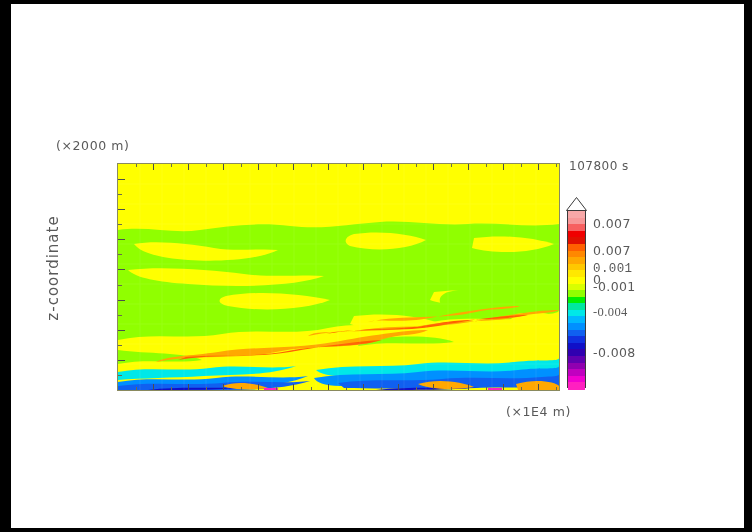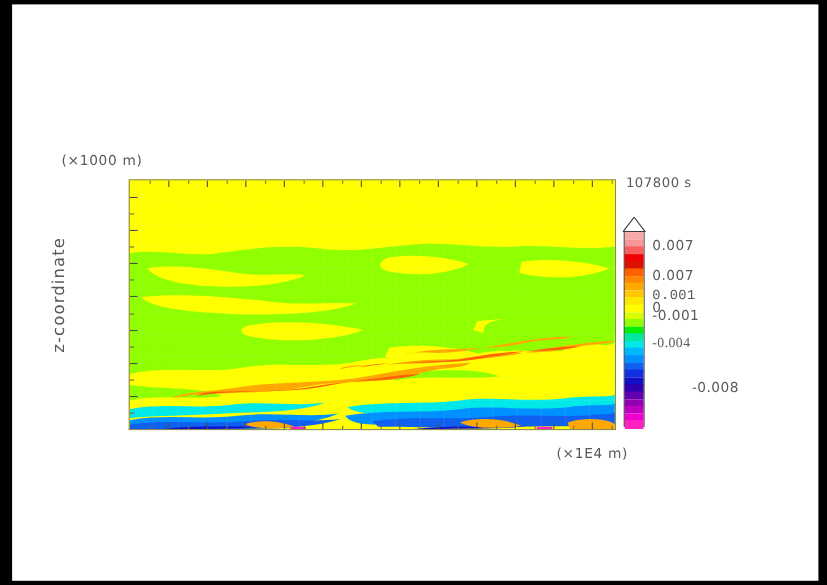--- a/index.html
+++ b/index.html
@@ -44,21 +44,21 @@
   .clabel{position:absolute;left:26px;transform:translateY(-50%);
           font-size:12.5px;color:#595959;white-space:nowrap;letter-spacing:.4px;}
 </style>
 </head>
 <body>
 
 <div id="root">
   <div id="canvas">
 
 
-    <div class="txt" id="zunit">(×1000 m)</div>
+    <div class="txt" id="zunit">(×2000 m)</div>
 
     <div class="txt" id="tstamp">107800 s</div>
 
     <div id="plot">
       <svg id="plotsvg" viewBox="0 0 441 226" preserveAspectRatio="none">
         <rect x="0" y="0" width="441" height="226" fill="#ffff00"></rect>
 
         <path fill="#90ff00" d="M0,66 C30,62 55,70 82,66 C110,62 140,58 172,62
            C205,66 232,60 262,58 C292,56 320,62 350,60 C380,58 410,64 441,60
            L441,226 L0,226 Z"></path>
@@ -261,17 +261,17 @@
           <div class="cband" style="background: rgb(192, 0, 192); top: 158.222px; height: 7.19259px;"></div>
           <div class="cband" style="background: rgb(240, 0, 208); top: 164.815px; height: 7.19259px;"></div>
           <div class="cband" style="background: rgb(255, 32, 192); top: 171.407px; height: 7.19259px;"></div>
         </div>
     <div class="clabel" style="top: 13.1852px;">0.007</div>
         <div class="clabel" style="top: 39.5556px;">0.007</div>
         <div class="clabel" style="top: 59.3333px; font-family: Liberation Mono, monospace;">0.001</div>
         <div class="clabel" style="top: 68.563px;">0</div>
         <div class="clabel" style="top: 76.4741px;">-0.001</div>
         <div class="clabel" style="top: 102.185px; font-family: Liberation Serif, serif;">-0.004</div>
-        <div class="clabel" style="top: 141.741px; margin-left: 36px;">-0.008</div>
+        <div class="clabel" style="top: 141.741px;">-0.008</div>
       </div>
 
   </div>
 </div>
 
 </body></html>

